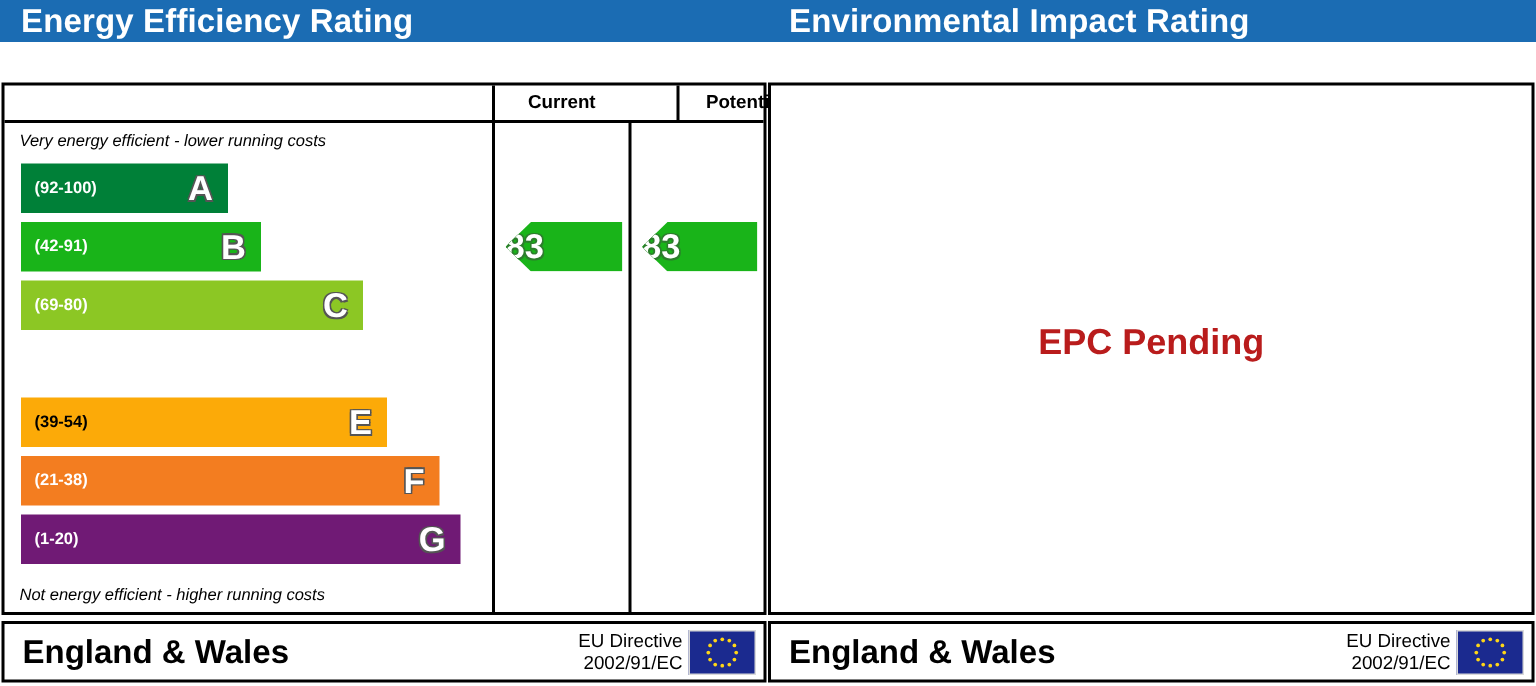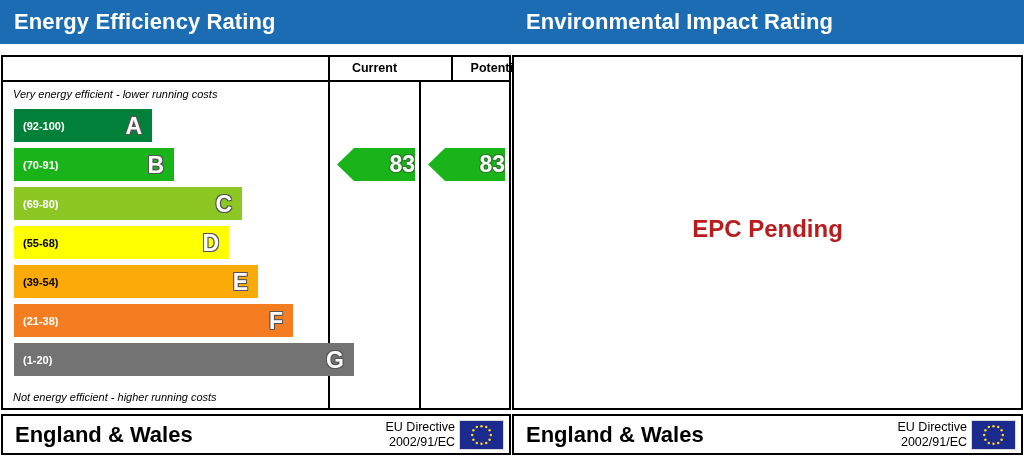--- a/index.html
+++ b/index.html
@@ -12,21 +12,21 @@
     height: 457px;
     font-family: "Liberation Sans", sans-serif;
     position: relative;
     overflow: hidden;
   }
 
   
   .header-band {
     position: absolute;
     top: 0;
-    height: 44px;
+    height: 28px;
     background: #1b6cb3;
   }
   .header-band.left  { left: 0;   width: 512px; }
   .header-band.right { left: 512px; width: 512px; }
   .header-title {
     position: absolute;
     left: 14px;
     top: 50%;
     transform: translateY(-50%);
     color: #ffffff;
@@ -130,21 +130,21 @@
   }
   .band.dark-text .range  { color: #000000; }
   .band.light-text .range { color: #ffffff; }
 
   
   .arrow {
     position: absolute;
     height: 33px;
     display: flex;
     align-items: center;
-    justify-content: flex-end;
+    justify-content: flex-start;
     box-sizing: border-box;
     clip-path: polygon(0% 50%, 17px 0%, 100% 0%, 100% 100%, 17px 100%);
   }
   .arrow-value {
     font-size: 23px;
     font-weight: bold;
     color: #ffffff;
     line-height: 1;
     text-shadow:
       -1px -1px 0 #2d7d2d, 1px -1px 0 #2d7d2d,
@@ -239,40 +239,36 @@
   <div class="vsep b"></div>
 
   <div class="graph">
     <div class="caption top">Very energy efficient - lower running costs</div>
 
     <div class="band light-text" style="top:27px;  width:138px; background:#008038;">
       <span class="range">(92-100)</span>
       <span class="letter">A</span>
     </div>
     <div class="band light-text" style="top:66px;  width:160px; background:#19b419;">
-      <span class="range">(70-91)</span>
+      <span class="range">(42-91)</span>
       <span class="letter">B</span>
     </div>
     <div class="band light-text" style="top:105px; width:228px; background:#8cc724;">
       <span class="range">(69-80)</span>
       <span class="letter">C</span>
     </div>
-    <div class="band dark-text" style="top:144px; width:215px; background:#ffff00;">
-      <span class="range">(55-68)</span>
-      <span class="letter">D</span>
-    </div>
     <div class="band dark-text" style="top:183px; width:244px; background:#fcaa08;">
       <span class="range">(39-54)</span>
       <span class="letter">E</span>
     </div>
     <div class="band light-text" style="top:222px; width:279px; background:#f37d20;">
       <span class="range">(21-38)</span>
       <span class="letter">F</span>
     </div>
-    <div class="band light-text" style="top:261px; width:340px; background:#737373;">
+    <div class="band light-text" style="top:261px; width:293px; background:#701a75;">
       <span class="range">(1-20)</span>
       <span class="letter">G</span>
     </div>
 
     <div class="caption bottom">Not energy efficient - higher running costs</div>
   </div>
 
   <div class="arrow" style="left:334px; top:91px; width:78px; background:#19b419;">
     <span class="arrow-value">83</span>
   </div>

